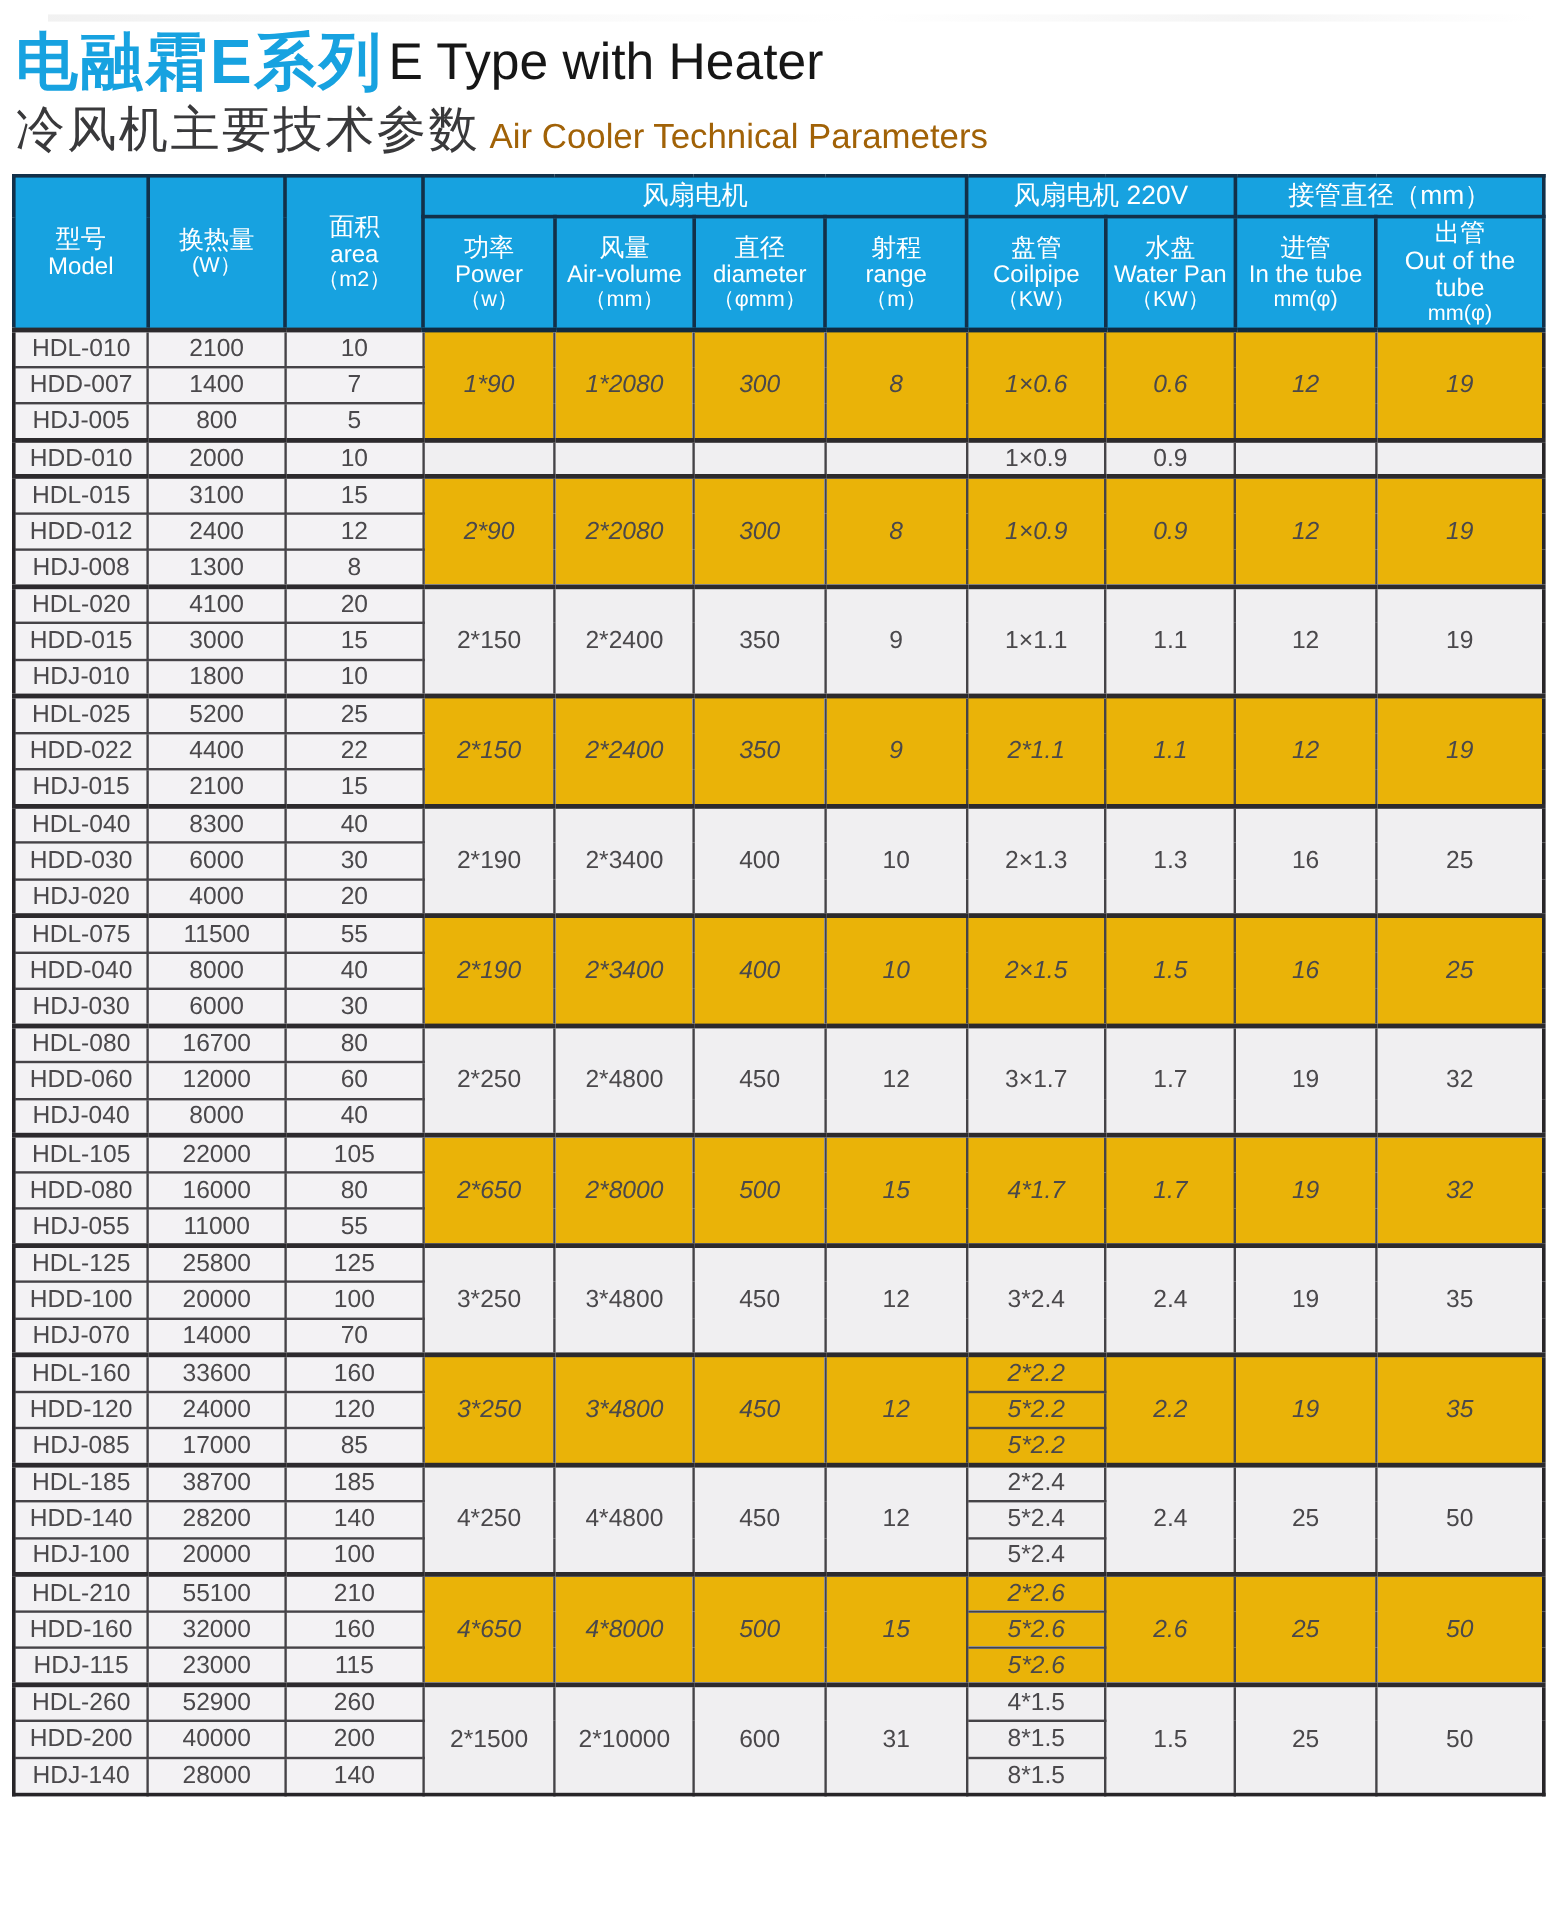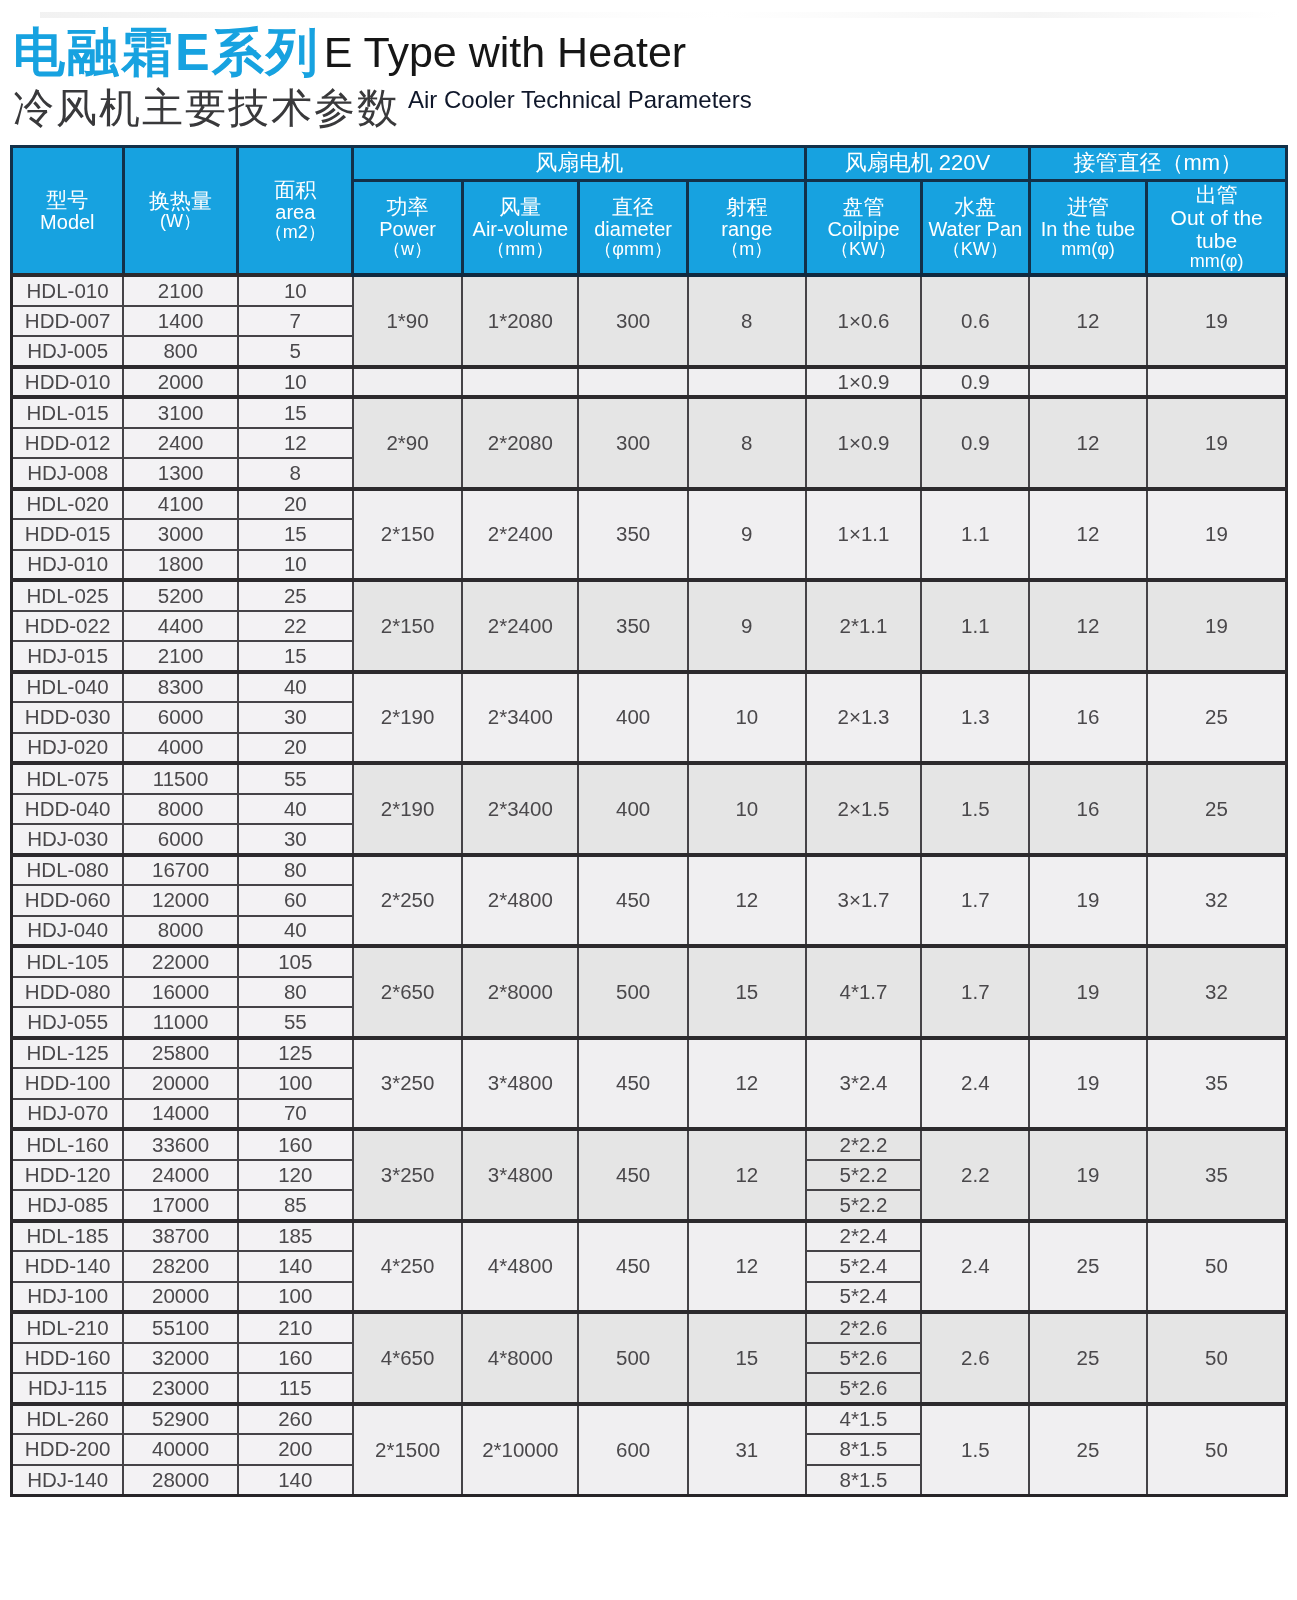--- a/index.html
+++ b/index.html
@@ -17,23 +17,23 @@
     background: linear-gradient(90deg, #eee 0%, #f7f7f7 30%, #fff 55%, #f2f2f2 80%, #fff 100%);
     opacity: .8;
   }
 
   .titles { padding: 26px 0 0 13px; }
   .title-line { display: flex; align-items: center; line-height: 1; }
   .title-cn {
     color: #17a2e0; font-size: 52px; font-weight: bold; letter-spacing: 2px;
   }
   .title-en { color: #161616; font-size: 43px; margin-left: 4px; letter-spacing: 0px; }
-  .subtitle-line { display: flex; align-items: flex-start; margin-top: 10px; line-height: 1; }
+  .subtitle-line { display: flex; align-items: flex-end; margin-top: 10px; line-height: 1; }
   .subtitle-cn { color: #39393b; font-size: 41px; letter-spacing: 2px; }
-  .subtitle-en { color: #0f172a; font-size: 24px; margin-left: 8px; }
+  .subtitle-en { color: #a16207; font-size: 29px; margin-left: 8px; }
 
   table.params {
     border-collapse: collapse;
     table-layout: fixed;
     width: 1278px;
     margin: 16px 0 0 10px;
     border: 3px solid #272528;
   }
   thead th {
     background: #17a2e0;
@@ -59,21 +59,21 @@
     color: #4a484b;
     font-size: 20.5px;
     text-align: center;
     vertical-align: middle;
     height: 30.5px;
     padding: 0;
     overflow: hidden;
     white-space: nowrap;
   }
   tbody tr.group-start td { border-top: 4px solid #2c2a2d; }
-  tbody td.shade-gray { background: #e5e5e5; }
+  tbody td.shade-gray { background: #eab308; font-style: italic; }
   tbody td.shade-white { background: #f0eff1; }
 </style>
 </head>
 <body>
 
 <div class="scan-artifact"></div>
 
 <div class="titles">
   <div class="title-line">
     <span class="title-cn">电融霜E系列</span>

